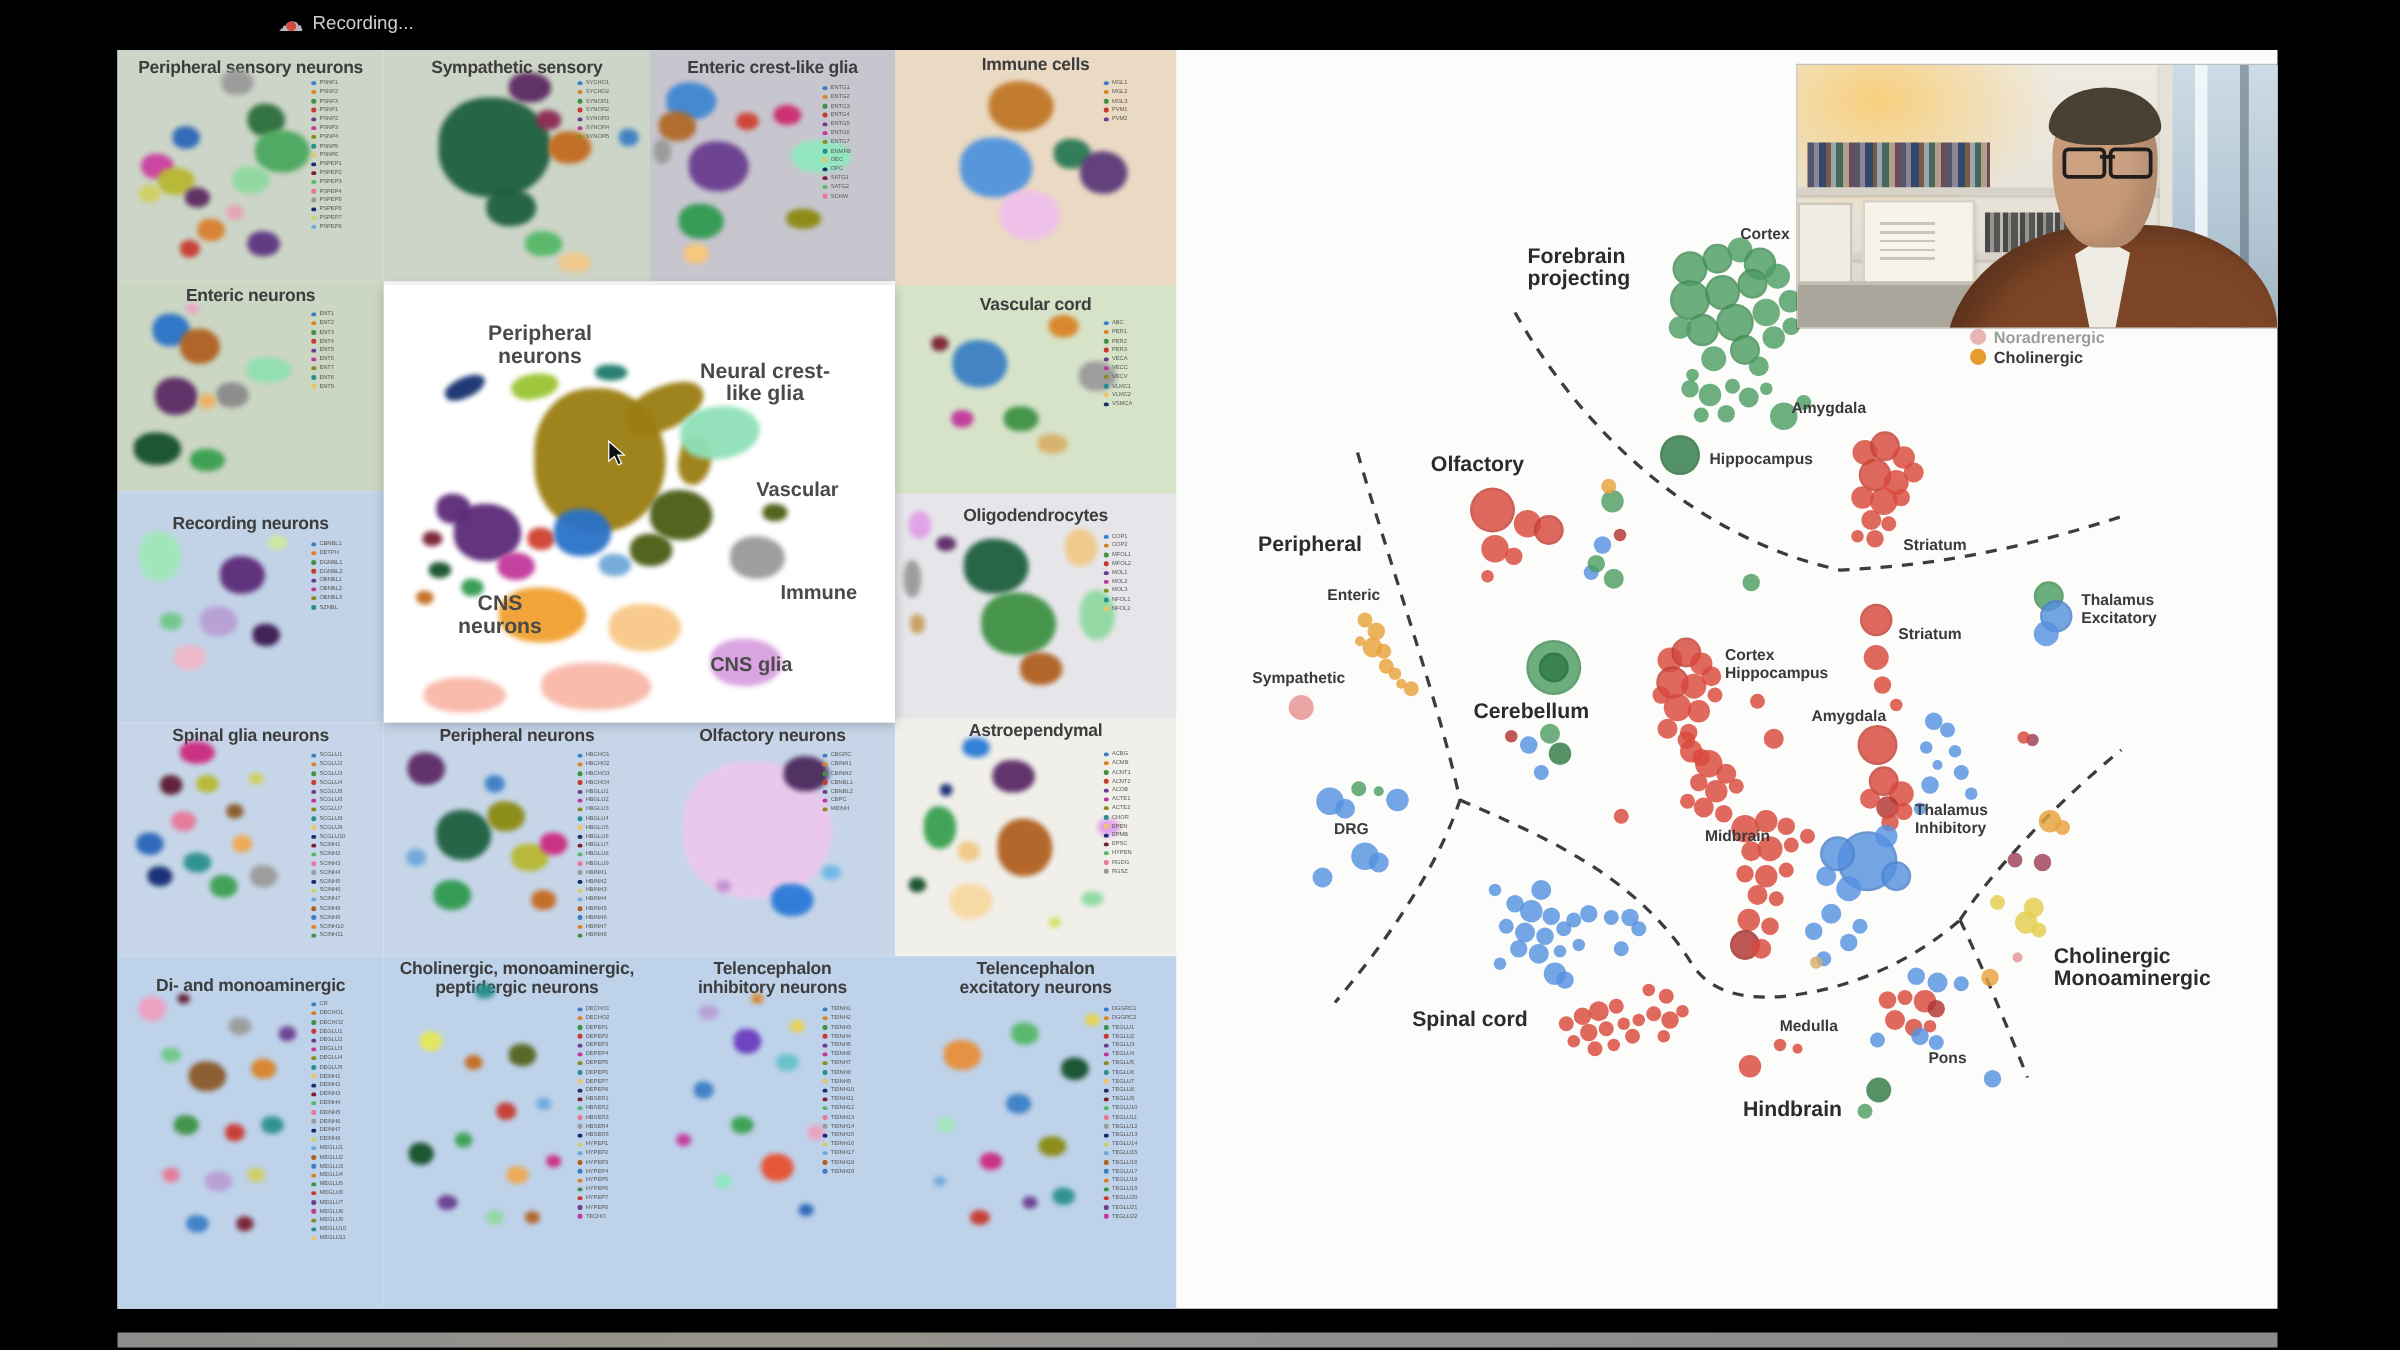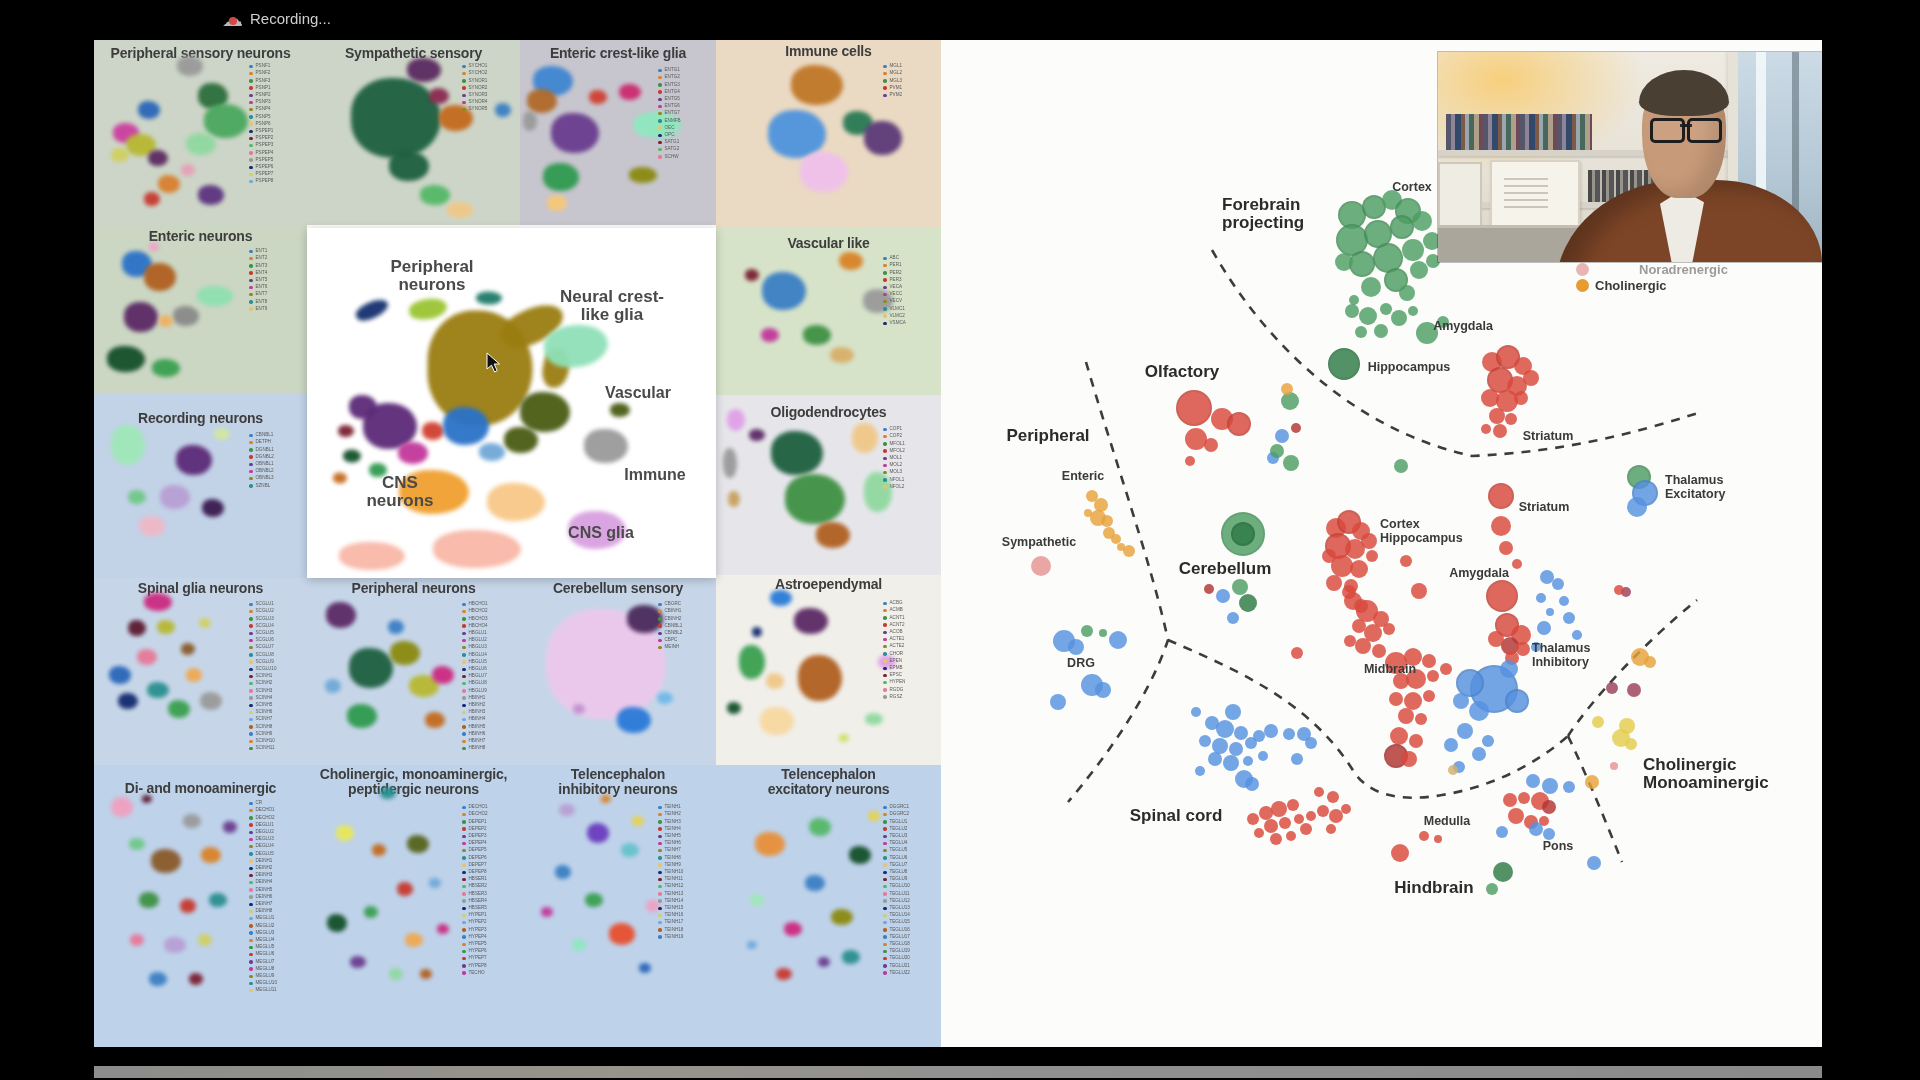--- a/index.html
+++ b/index.html
@@ -346,21 +346,21 @@
             <span class="pldot" style="background: rgb(42, 143, 143);"></span>
             <span class="pllab">ENT8</span>
           </div>
           <div class="plrow" style="top: 57.6px;">
             <span class="pldot" style="background: rgb(232, 196, 106);"></span>
             <span class="pllab">ENT9</span>
           </div>
         </div>
       </div>
       <div class="panel" style="left: 716px; top: 228px; width: 225px; height: 167px; background: rgb(214, 227, 201);">
-        <div class="panel-title" style="top: 8px;">Vascular like</div>
+        <div class="panel-title" style="top: 8px;">Vascular cord</div>
         <div class="blob" style="left: 30%; top: 38%; width: 44px; height: 38px; background: rgb(59, 127, 196); transform: translate(-50%, -50%) rotate(0deg);"></div>
         <div class="blob" style="left: 60%; top: 20%; width: 24px; height: 18px; background: rgb(217, 131, 39); transform: translate(-50%, -50%) rotate(0deg);"></div>
         <div class="blob" style="left: 72%; top: 44%; width: 30px; height: 24px; background: rgb(154, 154, 154); transform: translate(-50%, -50%) rotate(0deg);"></div>
         <div class="blob" style="left: 45%; top: 64%; width: 28px; height: 20px; background: rgb(63, 145, 68); transform: translate(-50%, -50%) rotate(0deg);"></div>
         <div class="blob" style="left: 24%; top: 64%; width: 18px; height: 14px; background: rgb(194, 55, 155); transform: translate(-50%, -50%) rotate(0deg);"></div>
         <div class="blob" style="left: 56%; top: 76%; width: 24px; height: 16px; background: rgb(216, 176, 106); transform: translate(-50%, -50%) rotate(0deg);"></div>
         <div class="blob" style="left: 16%; top: 28%; width: 14px; height: 12px; background: rgb(122, 32, 48); transform: translate(-50%, -50%) rotate(0deg);"></div>
         <div class="plegend" style="left: 167px; top: 28px;">
           <div class="plrow" style="top: 0px;">
             <span class="pldot" style="background: rgb(59, 127, 196);"></span>
@@ -691,21 +691,21 @@
             <span class="pldot" style="background: rgb(217, 131, 39);"></span>
             <span class="pllab">HBINH7</span>
           </div>
           <div class="plrow" style="top: 144px;">
             <span class="pldot" style="background: rgb(63, 145, 68);"></span>
             <span class="pllab">HBINH8</span>
           </div>
         </div>
       </div>
       <div class="panel" style="left: 520px; top: 578px; width: 196px; height: 187px; background: rgb(198, 214, 232);">
-        <div class="panel-title" style="top: 3px;">Cerebellum sensory</div>
+        <div class="panel-title" style="top: 3px;">Olfactory neurons</div>
         <div class="blob" style="left: 44%; top: 46%; width: 120px; height: 110px; background: rgb(236, 200, 236); transform: translate(-50%, -50%) rotate(0deg);"></div>
         <div class="blob" style="left: 64%; top: 22%; width: 36px; height: 28px; background: rgb(74, 42, 92); transform: translate(-50%, -50%) rotate(0deg);"></div>
         <div class="blob" style="left: 58%; top: 76%; width: 34px; height: 26px; background: rgb(42, 122, 216); transform: translate(-50%, -50%) rotate(0deg);"></div>
         <div class="blob" style="left: 74%; top: 64%; width: 16px; height: 12px; background: rgb(112, 184, 232); transform: translate(-50%, -50%) rotate(0deg);"></div>
         <div class="blob" style="left: 30%; top: 70%; width: 12px; height: 10px; background: rgb(192, 144, 208); transform: translate(-50%, -50%) rotate(0deg);"></div>
         <div class="plegend" style="left: 138px; top: 24px;">
           <div class="plrow" style="top: 0px;">
             <span class="pldot" style="background: rgb(59, 127, 196);"></span>
             <span class="pllab">CBGRC</span>
           </div>
@@ -1562,21 +1562,21 @@
 Inhibitory</div>
       <div class="sub-label" style="left: 1390px; top: 662px; transform: translateX(-50%); text-align: center;">Midbrain</div>
       <div class="sub-label" style="left: 1083px; top: 469px; transform: translateX(-50%); text-align: center;">Enteric</div>
       <div class="sub-label" style="left: 1039px; top: 535px; transform: translateX(-50%); text-align: center;">Sympathetic</div>
       <div class="sub-label" style="left: 1081px; top: 656px; transform: translateX(-50%); text-align: center;">DRG</div>
       <div class="sub-label" style="left: 1447px; top: 814px; transform: translateX(-50%); text-align: center;">Medulla</div>
       <div class="sub-label" style="left: 1558px; top: 839px; transform: translateX(-50%); text-align: center;">Pons</div>
     </div>
 
   <div id="mapLegend">
-      <div class="legend2-row" style="left: 1576px; top: 262px; opacity: 0.5; gap: 44px;">
+      <div class="legend2-row" style="left: 1576px; top: 262px; opacity: 0.5;">
         <span class="legend2-dot" style="background: rgb(216, 112, 112);"></span>
         <span>Noradrenergic</span>
       </div>
       <div class="legend2-row" style="left: 1576px; top: 278px;">
         <span class="legend2-dot" style="background: rgb(232, 155, 46);"></span>
         <span>Cholinergic</span>
       </div>
     </div>
 
   <div class="webcam">

